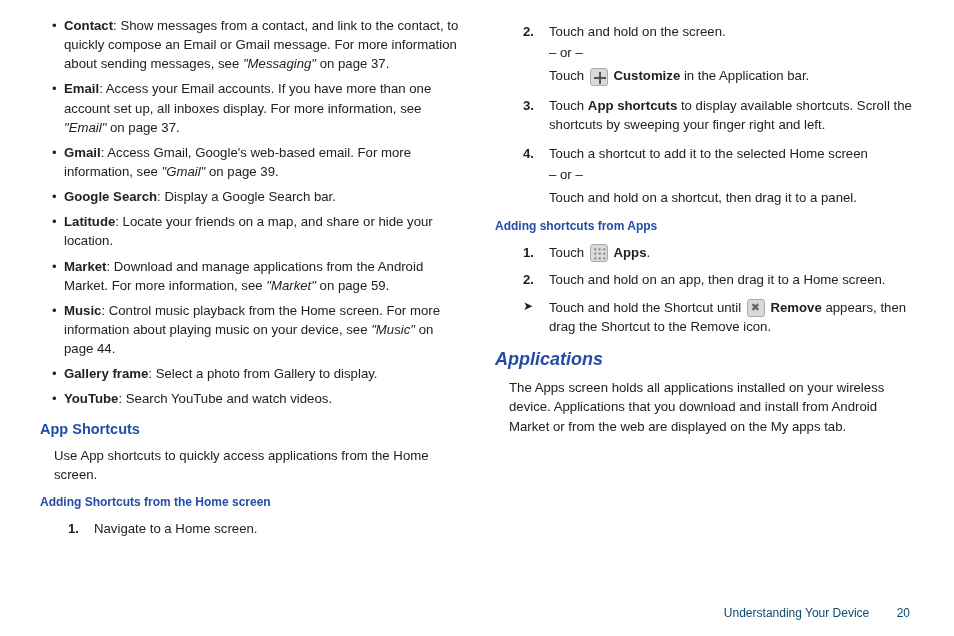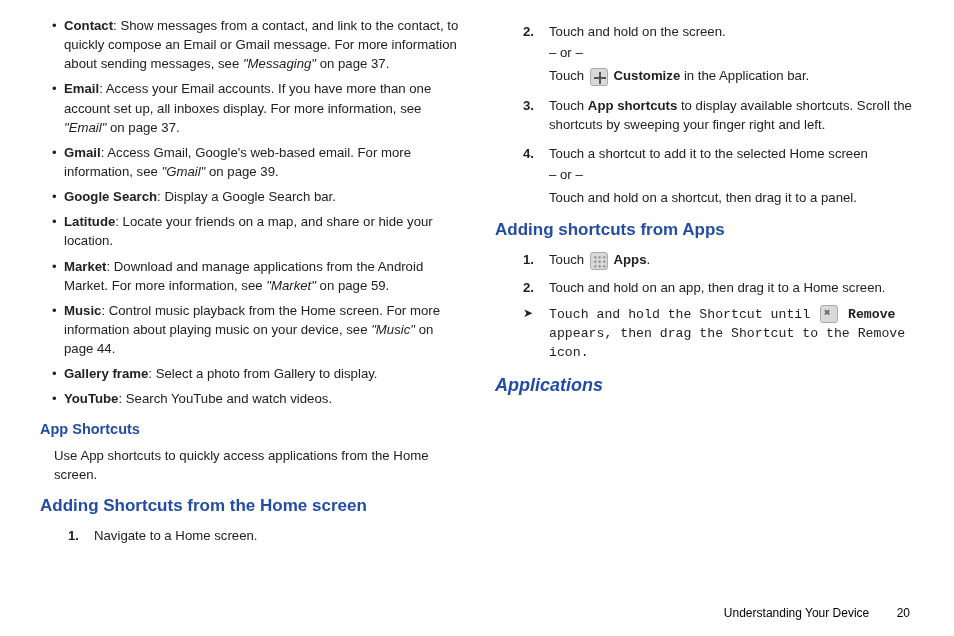--- a/index.html
+++ b/index.html
@@ -15,29 +15,29 @@
     position: relative;
   }
   .columns { display: flex; gap: 36px; }
   .col { flex: 1; }
   .bullet-row { display: flex; margin-bottom: 6px; padding-left: 12px; }
   .dot { flex: 0 0 12px; }
   .bullet-body { flex: 1; }
   .bold { font-weight: bold; margin-top: 48px; }
   .ital { font-style: italic; }
   .h-blue { color: #234da5; font-weight: bold; font-size: 14.5px; margin-top: 10px; margin-bottom: 6px; }
-  .h-blue-sub { color: #234da5; font-weight: bold; font-size: 17px; margin-top: 10px; margin-bottom: 8px; }
+  .h-blue-sub { color: #234da5; font-weight: bold; font-size: 12px; margin-top: 10px; margin-bottom: 8px; }
   .h-blue-ital { color: #234da5; font-weight: bold; font-style: italic; font-size: 18px; margin-top: 10px; margin-bottom: 6px; }
   .body-text { margin: 4px 0 8px 14px; }
   .num-row { display: flex; margin: 6px 0 8px 28px; }
   .num-row .num { flex: 0 0 26px; font-weight: bold; }
   .num-row .content { flex: 1; }
   .arrow-row { display: flex; margin: 6px 0 8px 28px; }
   .arrow-row .arr { flex: 0 0 26px; font-size: 12px; }
-  .arrow-row .content { flex: 1; font-family: Liberation Mono, monospace; }
+  .arrow-row .content { flex: 1; }
   .icon-box {
     display: inline-block;
     width: 18px; height: 18px;
     background: #d9d9d9;
     border: 1px solid #aaa;
     border-radius: 3px;
     vertical-align: middle;
     position: relative;
     margin: 0 2px;
   }
@@ -52,21 +52,21 @@
     background-image:
       radial-gradient(circle, #888 1px, transparent 1.3px);
     background-size: 4.5px 4.5px;
   }
   .icon-remove::before {
     content: "✖"; position: absolute; left: 3px; top: 0px; font-size: 11px; color: #666;
   }
   .footer {
     position: absolute;
     bottom: 14px; right: 44px;
-    font-size: 12px; color: #000000;
+    font-size: 12px; color: #0c4a6e;
   }
   .footer .pg { margin-left: 24px; }
   .or-line { margin: 2px 0 4px 0; }
   .step-block { margin-bottom: 10px; }
 </style>
 </head>
 <body>
 
 <div class="columns">
 
@@ -166,20 +166,21 @@
 
     <div class="arrow-row">
       <div class="arr">➤</div>
       <div class="content">
         <span>Touch and hold the Shortcut until </span><span class="icon-box icon-remove"></span>
         <span class="bold">Remove</span><span> appears, then drag the Shortcut to the Remove icon.</span>
       </div>
     </div>
 
     <div class="h-blue-ital">Applications</div>
+    <div class="body-text">The Apps screen holds all applications installed on your wireless device. Applications that you download and install from Android Market or from the web are displayed on the My apps tab.</div>
   </div>
 
 </div>
 
 <div class="footer">
   <span>Understanding Your Device</span>
   <span class="pg">20</span>
 </div>
 
 </body></html>

